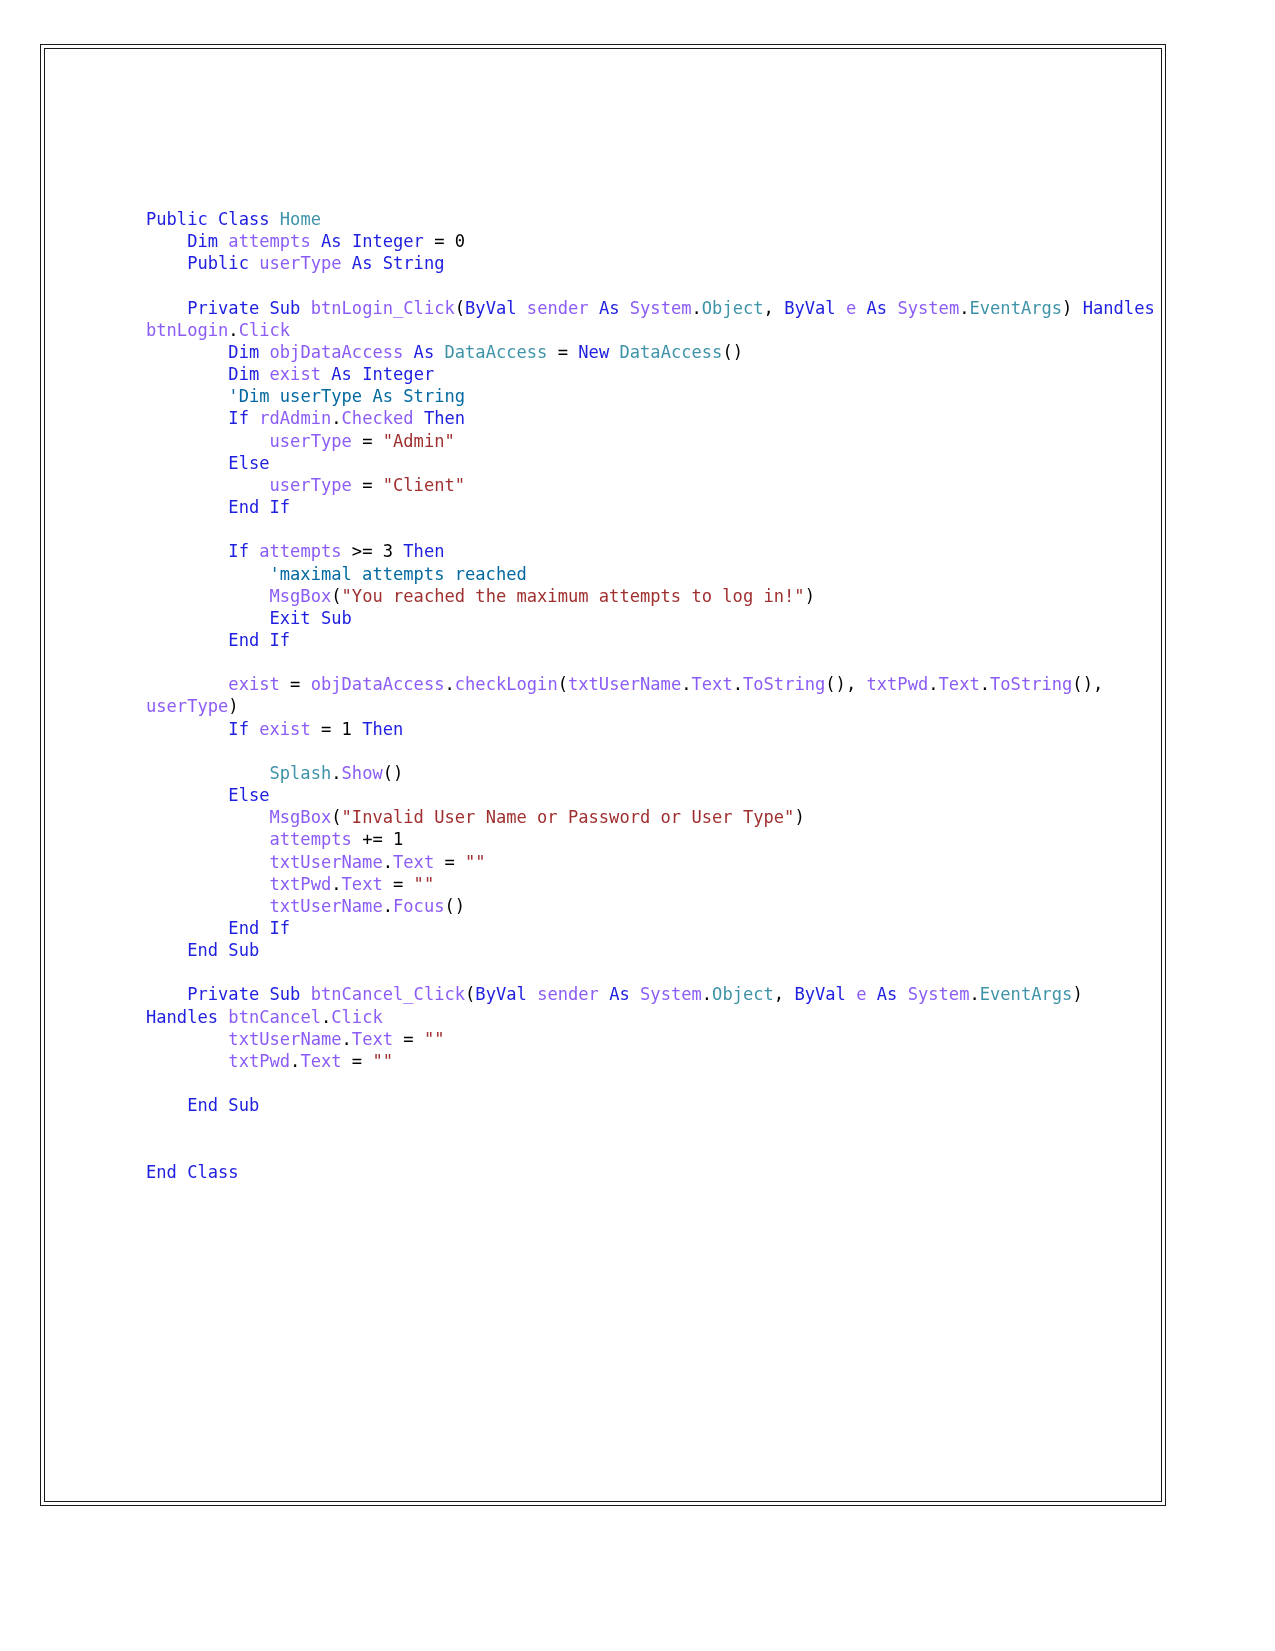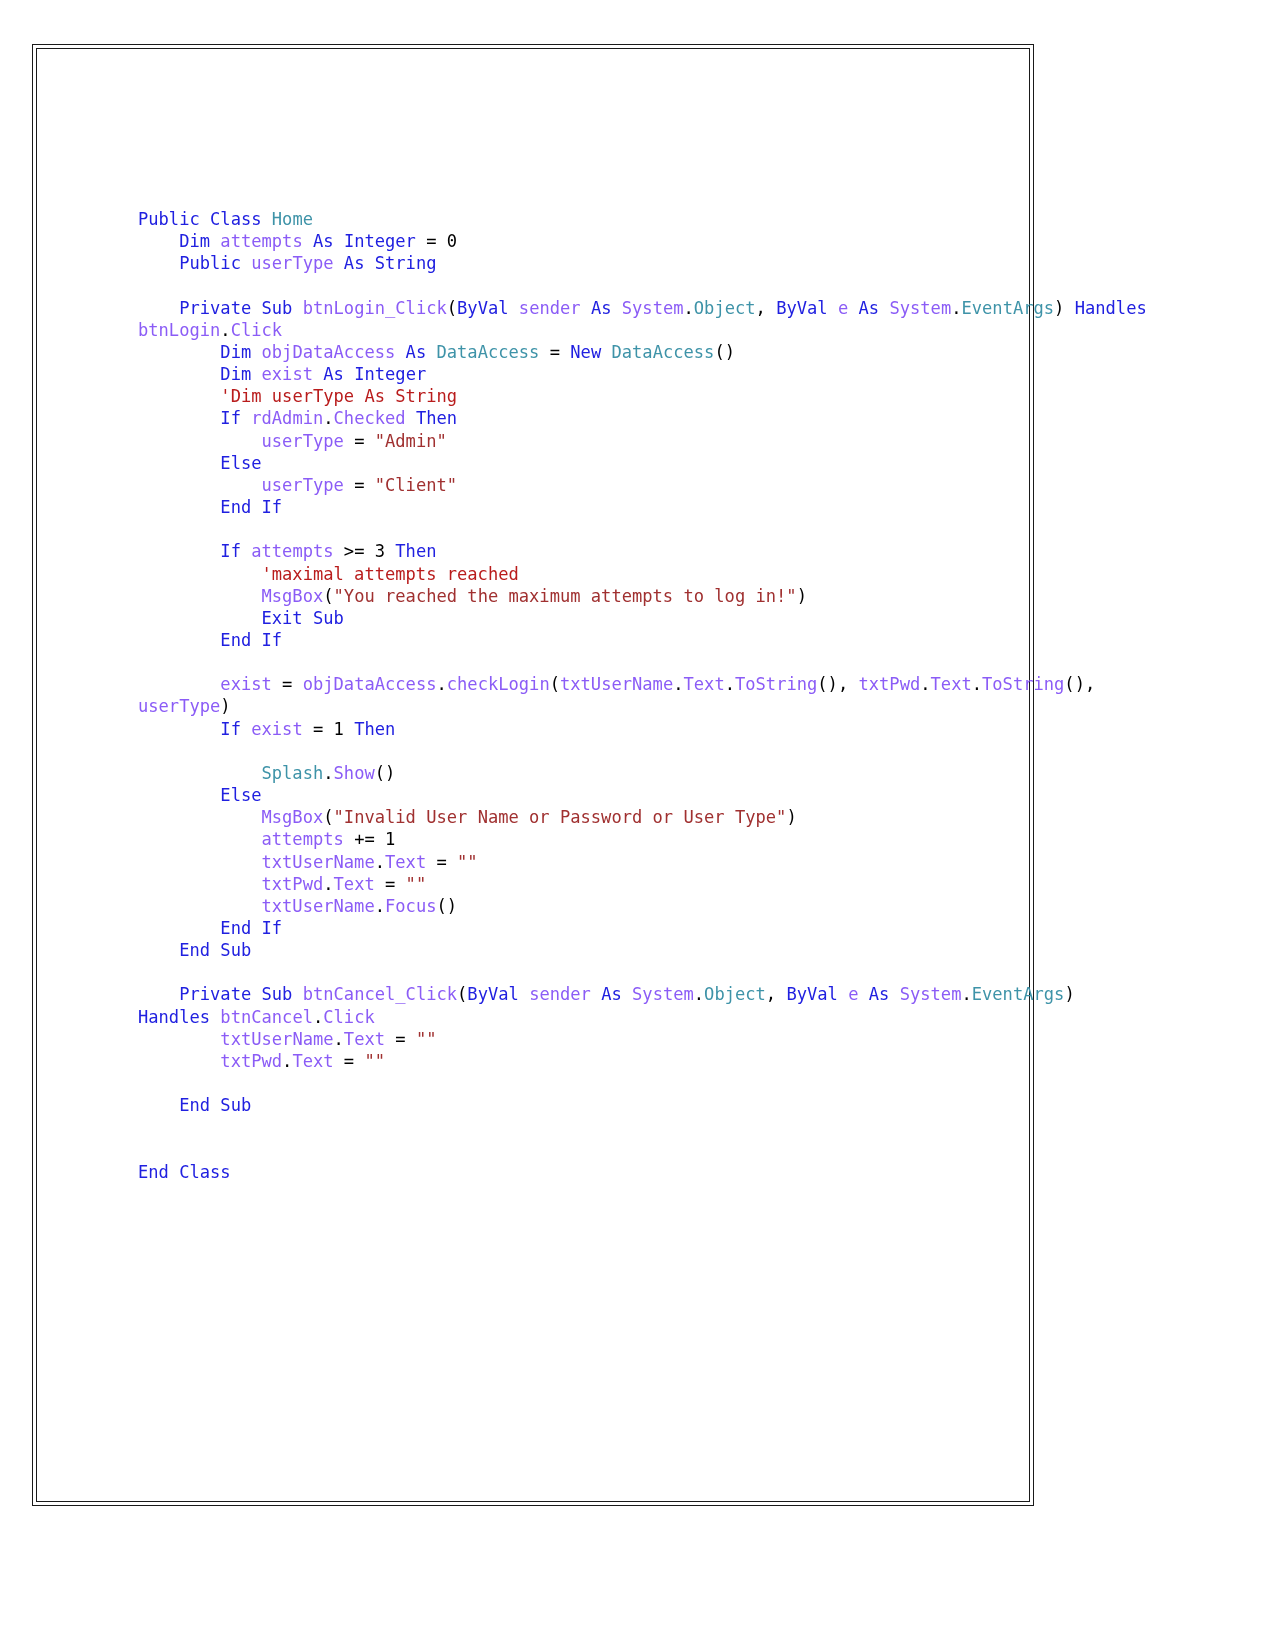--- a/index.html
+++ b/index.html
@@ -10,23 +10,23 @@
   body {
     width: 1275px;
     height: 1651px;
     font-family: "DejaVu Sans Mono", monospace;
     overflow: hidden;
   }
 
   
   #page-sheet {
     position: absolute;
-    left: 32px;
+    left: 40px;
     top: 44px;
-    width: 1002px;
+    width: 1126px;
     height: 1462px;
     background: #ffffff;
     border: 1px solid #1a1a1a;
     box-sizing: border-box;
   }
   #page-inner-rule {
     position: absolute;
     left: 3px;
     top: 3px;
     right: 3px;
@@ -53,21 +53,21 @@
   }
   #code-body .ln {
     display: block;
     min-height: 22.15px;
   }
 
   
   .kw  { color: #2020E0; }   
   .ty  { color: #3E93A8; }   
   .st  { color: #A03030; }   
-  .cm  { color: #b91c1c; text-align: right; }   
+  .cm  { color: #0369a1; text-align: right; }   
   .pl  { color: #8b5cf6; }   
 </style>
 </head>
 <body>
 
 <div id="page-sheet">
   <div id="page-inner-rule"></div>
   <pre id="code-body"><span class="ln"><span class="kw">Public</span> <span class="kw">Class</span> <span class="ty">Home</span></span><span class="ln">    <span class="kw">Dim</span> <span class="pl">attempts</span> <span class="kw">As</span> <span class="kw">Integer</span> = 0</span><span class="ln">    <span class="kw">Public</span> <span class="pl">userType</span> <span class="kw">As</span> <span class="kw">String</span></span><span class="ln"></span><span class="ln">    <span class="kw">Private</span> <span class="kw">Sub</span> <span class="pl">btnLogin_Click</span>(<span class="kw">ByVal</span> <span class="pl">sender</span> <span class="kw">As</span> <span class="pl">System</span>.<span class="ty">Object</span>, <span class="kw">ByVal</span> <span class="pl">e</span> <span class="kw">As</span> <span class="pl">System</span>.<span class="ty">EventArgs</span>) <span class="kw">Handles</span> <span class="pl">btnLogin</span>.<span class="pl">Click</span></span><span class="ln">        <span class="kw">Dim</span> <span class="pl">objDataAccess</span> <span class="kw">As</span> <span class="ty">DataAccess</span> = <span class="kw">New</span> <span class="ty">DataAccess</span>()</span><span class="ln">        <span class="kw">Dim</span> <span class="pl">exist</span> <span class="kw">As</span> <span class="kw">Integer</span></span><span class="ln">        <span class="cm">'Dim userType As String</span></span><span class="ln">        <span class="kw">If</span> <span class="pl">rdAdmin</span>.<span class="pl">Checked</span> <span class="kw">Then</span></span><span class="ln">            <span class="pl">userType</span> = <span class="st">"Admin"</span></span><span class="ln">        <span class="kw">Else</span></span><span class="ln">            <span class="pl">userType</span> = <span class="st">"Client"</span></span><span class="ln">        <span class="kw">End</span> <span class="kw">If</span></span><span class="ln"></span><span class="ln">        <span class="kw">If</span> <span class="pl">attempts</span> &gt;= 3 <span class="kw">Then</span></span><span class="ln">            <span class="cm">'maximal attempts reached</span></span><span class="ln">            <span class="pl">MsgBox</span>(<span class="st">"You reached the maximum attempts to log in!"</span>)</span><span class="ln">            <span class="kw">Exit</span> <span class="kw">Sub</span></span><span class="ln">        <span class="kw">End</span> <span class="kw">If</span></span><span class="ln"></span><span class="ln">        <span class="pl">exist</span> = <span class="pl">objDataAccess</span>.<span class="pl">checkLogin</span>(<span class="pl">txtUserName</span>.<span class="pl">Text</span>.<span class="pl">ToString</span>(), <span class="pl">txtPwd</span>.<span class="pl">Text</span>.<span class="pl">ToString</span>(), <span class="pl">userType</span>)</span><span class="ln">        <span class="kw">If</span> <span class="pl">exist</span> = 1 <span class="kw">Then</span></span><span class="ln"></span><span class="ln">            <span class="ty">Splash</span>.<span class="pl">Show</span>()</span><span class="ln">        <span class="kw">Else</span></span><span class="ln">            <span class="pl">MsgBox</span>(<span class="st">"Invalid User Name or Password or User Type"</span>)</span><span class="ln">            <span class="pl">attempts</span> += 1</span><span class="ln">            <span class="pl">txtUserName</span>.<span class="pl">Text</span> = <span class="st">""</span></span><span class="ln">            <span class="pl">txtPwd</span>.<span class="pl">Text</span> = <span class="st">""</span></span><span class="ln">            <span class="pl">txtUserName</span>.<span class="pl">Focus</span>()</span><span class="ln">        <span class="kw">End</span> <span class="kw">If</span></span><span class="ln">    <span class="kw">End</span> <span class="kw">Sub</span></span><span class="ln"></span><span class="ln">    <span class="kw">Private</span> <span class="kw">Sub</span> <span class="pl">btnCancel_Click</span>(<span class="kw">ByVal</span> <span class="pl">sender</span> <span class="kw">As</span> <span class="pl">System</span>.<span class="ty">Object</span>, <span class="kw">ByVal</span> <span class="pl">e</span> <span class="kw">As</span> <span class="pl">System</span>.<span class="ty">EventArgs</span>) <span class="kw">Handles</span> <span class="pl">btnCancel</span>.<span class="pl">Click</span></span><span class="ln">        <span class="pl">txtUserName</span>.<span class="pl">Text</span> = <span class="st">""</span></span><span class="ln">        <span class="pl">txtPwd</span>.<span class="pl">Text</span> = <span class="st">""</span></span><span class="ln"></span><span class="ln">    <span class="kw">End</span> <span class="kw">Sub</span></span><span class="ln"></span><span class="ln"></span><span class="ln"><span class="kw">End</span> <span class="kw">Class</span></span></pre>
 </div>
 

